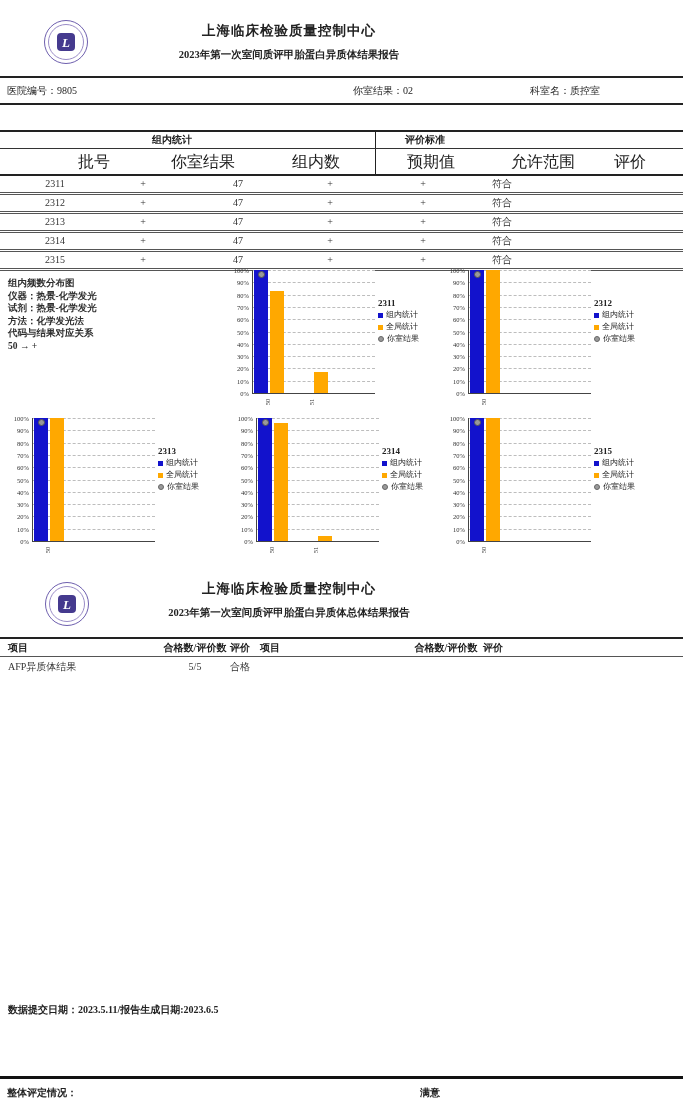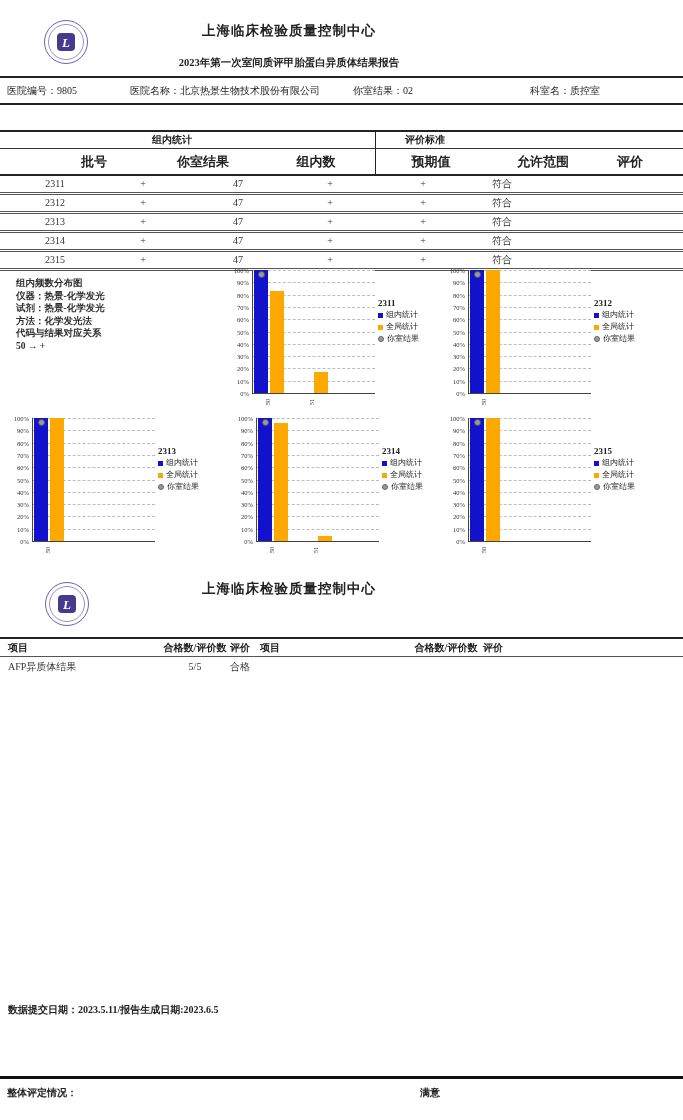--- a/index.html
+++ b/index.html
@@ -9,21 +9,21 @@
   .lA{top:76px;height:2px}
   .lB{top:103px;height:2px}
   .lC{top:637px;height:2px}
   .lC2{top:656px;height:1px;background:#555}
   .lD{top:1076px;height:3px;background:#111}
 
   
   .hdr{position:absolute;left:0;width:578px;text-align:center;}
   .hdr1{top:22px}.hdr2{top:580px}
   .t1{font-size:13.5px;font-weight:bold;letter-spacing:1px;}
-  .t2{font-size:10.5px;font-weight:bold;margin-top:16px;}
+  .t2{font-size:10.5px;font-weight:bold;margin-top:8px;}
 
   
   .seal{position:absolute;width:44px;height:44px;border-radius:50%;
         border:1.5px solid #6e5fae;box-sizing:border-box;
         display:flex;align-items:center;justify-content:center;background:#fff;}
   .seal::before{content:"";position:absolute;inset:3px;border-radius:50%;border:1px solid #9a8cc7;}
   .seal1{top:20px;left:44px}.seal2{top:582px;left:45px}
   .em{width:18px;height:18px;background:#453a8e;border-radius:4px;
       display:flex;align-items:center;justify-content:center;position:relative;z-index:1;}
   .em span{color:#fff;font-style:italic;font-weight:bold;font-size:13px;line-height:1;}
@@ -33,31 +33,31 @@
   .irow1{top:80px}.irow2{top:107px}
   .ii{position:absolute;white-space:nowrap;}
   .ii b{font-weight:normal;}
   .p7{left:7px}.p130{left:130px}.p353{left:353px}.p530{left:530px}.p257{left:257px}.p465{left:465px}
 
   
   .qtable{position:absolute;top:130px;left:0;width:683px;border-top:2px solid #222;}
   .grow{position:relative;height:16px;line-height:16px;border-bottom:1px solid #333;
         font-weight:bold;font-size:10px;}
   .chrow{position:relative;height:25px;line-height:25px;border-bottom:2px solid #222;
-        font-weight:bold;font-size:13px;}
+        font-weight:normal;font-size:16px;}
   .gc,.hc,.dc{position:absolute;transform:translateX(-50%);white-space:nowrap;}
   .gc1{left:172px}.gc2{left:425px}
   .hc1{left:94px}.hc2{left:203px}.hc3{left:316px}.hc4{left:431px}.hc5{left:543px}.hc6{left:630px}
   .vdiv{position:absolute;left:375px;top:0;width:1px;height:44px;background:#222;}
   .trow{position:relative;height:16px;line-height:16px;border-bottom:3px double #555;
         font-size:10px;color:#333;}
   .dc1{left:55px}.dc2{left:143px}.dc3{left:238px}.dc4{left:330px}.dc5{left:423px}.dc6{left:502px}
 
   
-  .meta{position:absolute;top:277px;left:16px;font-size:9.5px;line-height:12.5px;
+  .meta{position:absolute;top:277px;left:8px;font-size:9.5px;line-height:12.5px;
         font-weight:bold;color:#2e2e2e;}
 
   
   .charts{position:absolute;top:268px;left:0;width:683px;height:300px;}
   .chart{position:absolute;display:flex;align-items:flex-start;}
   .c0{left:228px;top:2px}.c1{left:444px;top:2px}
   .c2{left:8px;top:150px}.c3{left:232px;top:150px}.c4{left:444px;top:150px}
   .yaxis{position:relative;width:24px;height:131px;font-size:6.5px;color:#333;}
   .ytick{position:absolute;right:3px;white-space:nowrap;}
   .plotcol{position:relative;}
@@ -105,21 +105,20 @@
   </div>
   <div class="hdr hdr1">
     <div class="t1">上海临床检验质量控制中心</div>
     <div class="t2">2023年第一次室间质评甲胎蛋白异质体结果报告</div>
   </div>
 
   <div class="hline lA"></div>
 
   <div class="irow irow1">
     <span class="ii p7"><b>医院编号：</b><span>9805</span></span>
-    <span class="ii p130"><b>医院名称：</b><span>北京热景生物技术股份有限公司</span></span>
     <span class="ii p353"><b>你室结果：</b><span>02</span></span>
     <span class="ii p530"><b>科室名：</b><span>质控室</span></span>
   </div>
 
   <div class="hline lB"></div>
 
 
   <div class="qtable">
     <div class="vdiv"></div>
     <div class="grow">
@@ -444,20 +443,21 @@
       </div>
   </div>
 
   <div class="seal seal2">
     <div class="em">
       <span>L</span>
     </div>
   </div>
   <div class="hdr hdr2">
     <div class="t1">上海临床检验质量控制中心</div>
+    <div class="t2">2023年第一次室间质评甲胎蛋白异质体总体结果报告</div>
   </div>
 
   <div class="hline lC"></div>
 
   <div class="t2head">
     <span class="t2c t2c1">项目</span>
     <span class="t2c t2c2">合格数/评价数</span>
     <span class="t2c t2c3">评价</span>
     <span class="t2c t2c4">项目</span>
     <span class="t2c t2c5">合格数/评价数</span>

